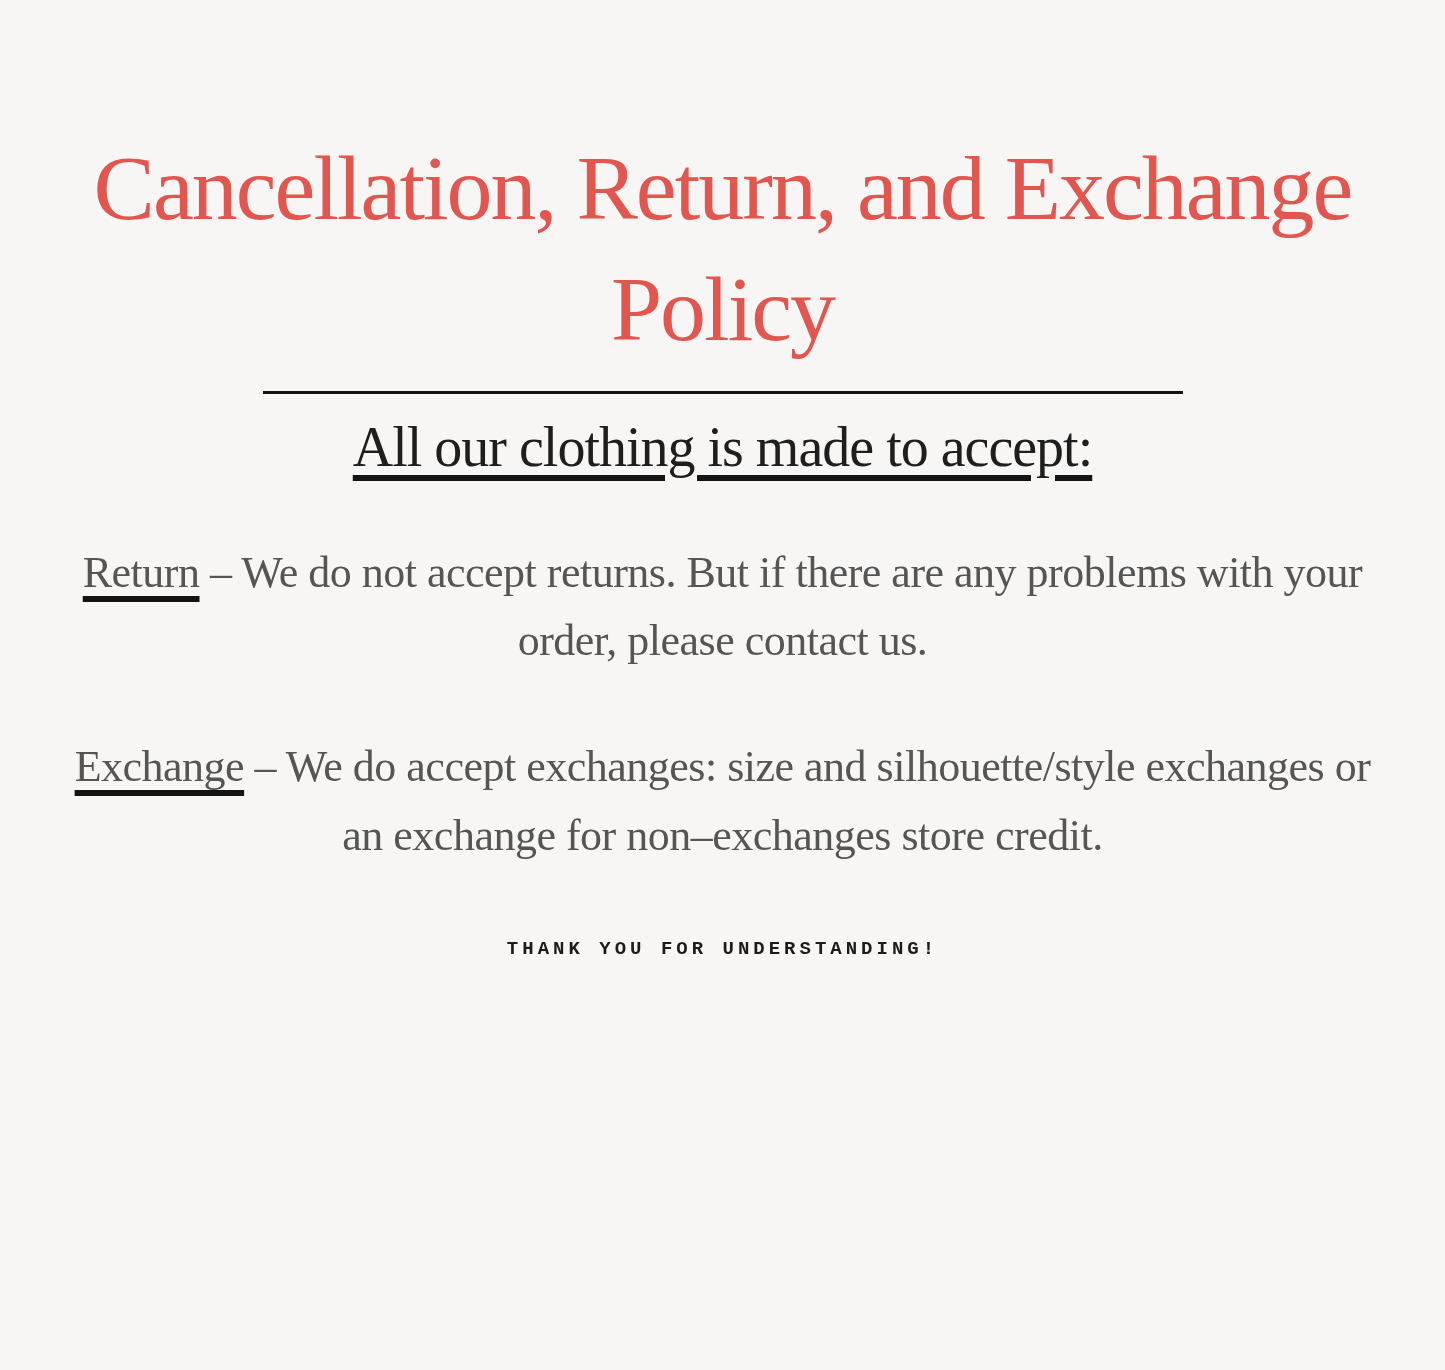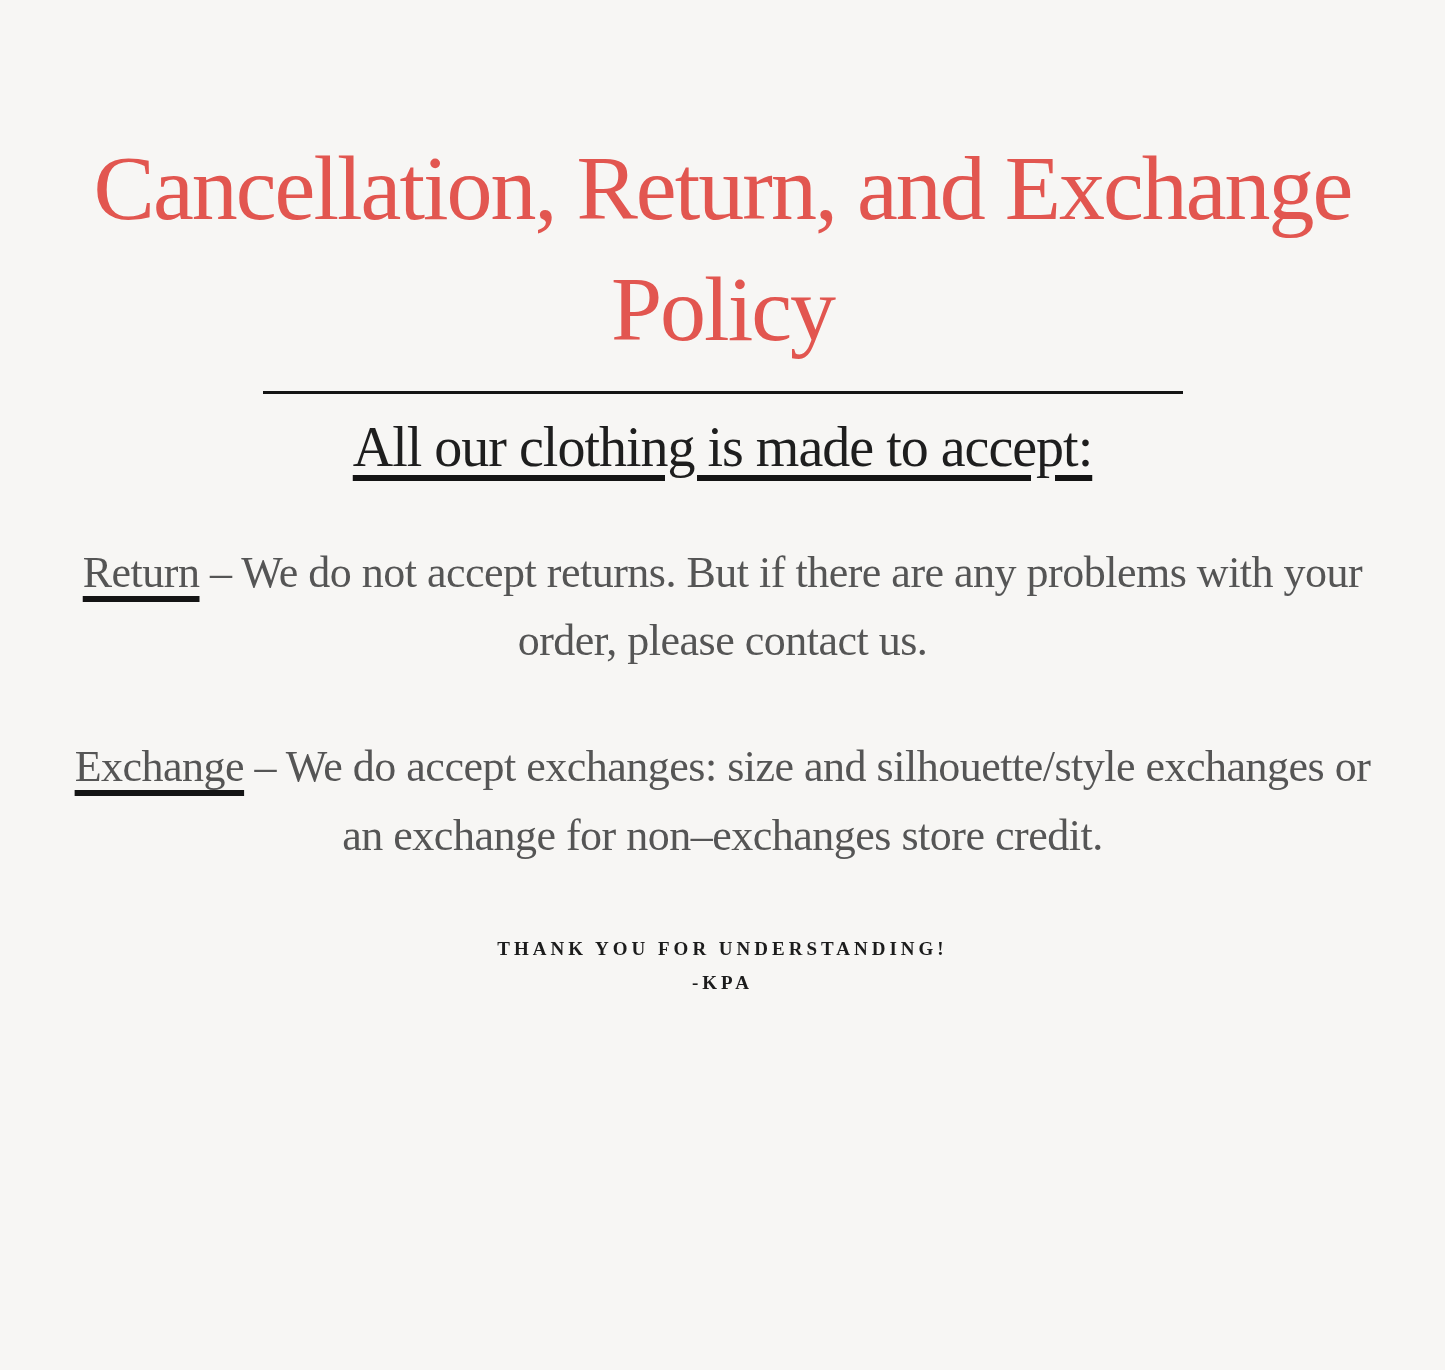--- a/index.html
+++ b/index.html
@@ -69,21 +69,21 @@
   .term {
     color: var(--body-ink);
     text-decoration: underline;
     text-decoration-color: var(--line-ink);
     text-decoration-thickness: 6px;
     text-underline-offset: 9px;
     text-decoration-skip-ink: auto;
   }
   .footer {
     margin-top: 62px;
-    font-family: Liberation Serif, serif;
+    font-family: Liberation Mono, monospace;
     font-size: 19px;
     font-weight: 600;
     letter-spacing: 4px;
     line-height: 1.8;
     color: #1c1c1c;
   }
 </style>
 </head>
 <body>
 
@@ -104,16 +104,15 @@
   <section class="policy-section section-return">
     <p class="policy-text"><span class="term">Return</span><span> – We do not accept returns. But if there are any problems with your order, please contact us.</span></p>
   </section>
 
   <section class="policy-section section-exchange">
     <p class="policy-text"><span class="term">Exchange</span><span> – We do accept exchanges: size and silhouette/style exchanges or an exchange for non–exchanges store credit.</span></p>
   </section>
 
   <footer class="footer">
     <div>THANK YOU FOR UNDERSTANDING!</div>
-    <div>-KPA</div>
   </footer>
 
 </div>
 
 </body></html>

